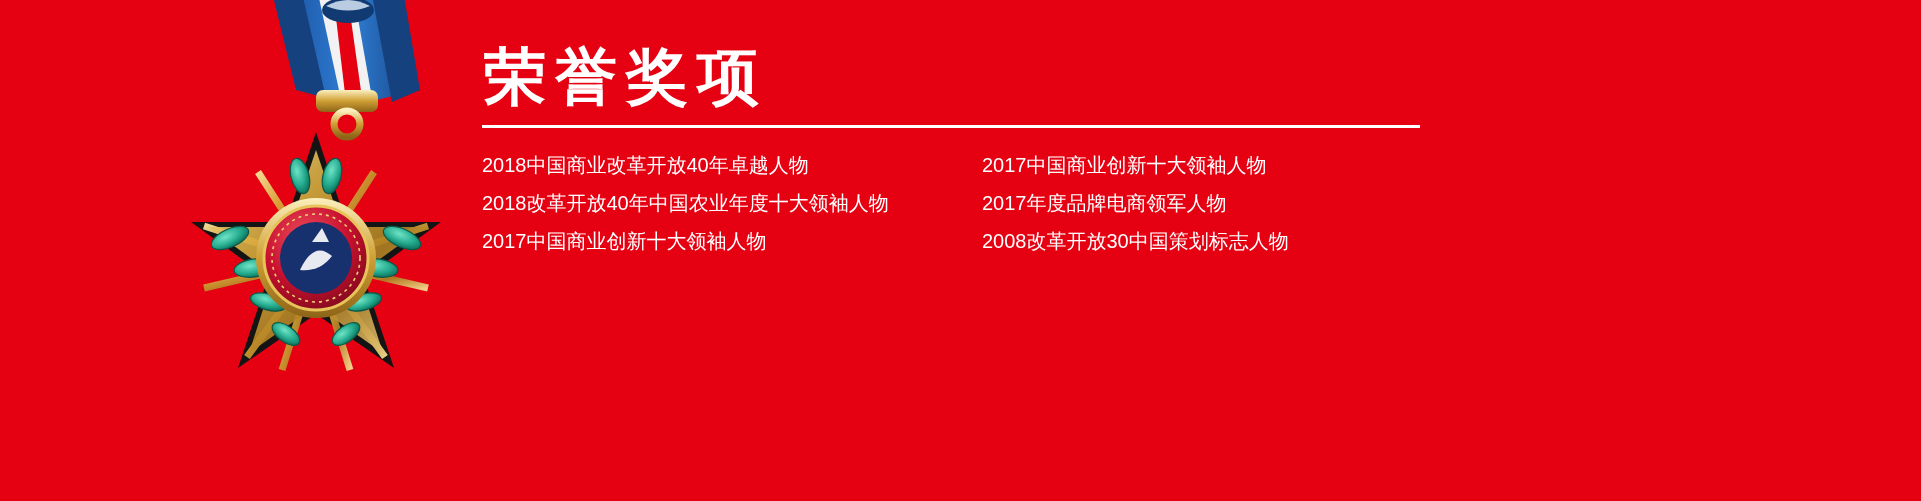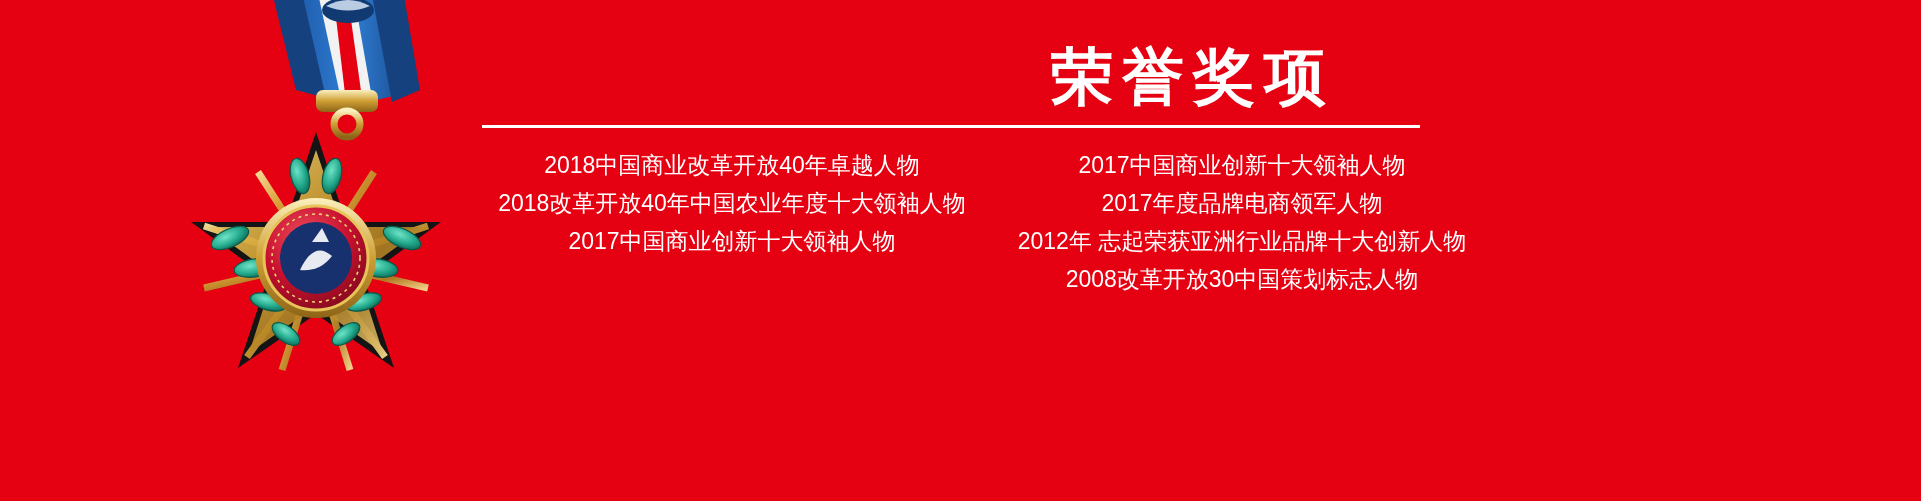--- a/index.html
+++ b/index.html
@@ -29,21 +29,20 @@
     width: 360px;
     height: 420px;
   }
 
   
   #content {
     position: absolute;
     left: 482px;
     top: 44px;
     width: 1420px;
-    text-align: center;
   }
 
   #page-title {
     font-size: 62px;
     font-weight: bold;
     color: #ffffff;
     letter-spacing: 9px;
     line-height: 1.05;
     margin: 0 0 0 2px;
     white-space: nowrap;
@@ -64,21 +63,21 @@
 
   .awards-column {
     display: flex;
     flex-direction: column;
   }
 
   #awards-column-left { width: 500px; }
   #awards-column-right { width: 520px; }
 
   .award-item {
-    font-size: 23px;
+    font-size: 20px;
     color: #ffffff;
     line-height: 38px;
     height: 38px;
     white-space: nowrap;
     letter-spacing: 0px;
     font-weight: normal;
   }
 </style>
 </head>
 <body>
@@ -185,19 +184,18 @@
 
       <div class="awards-column" id="awards-column-left">
         <div class="award-item">2018中国商业改革开放40年卓越人物</div>
         <div class="award-item">2018改革开放40年中国农业年度十大领袖人物</div>
         <div class="award-item">2017中国商业创新十大领袖人物</div>
       </div>
 
       <div class="awards-column" id="awards-column-right">
         <div class="award-item">2017中国商业创新十大领袖人物</div>
         <div class="award-item">2017年度品牌电商领军人物</div>
-        <div class="award-item">2012年  志起荣获亚洲行业品牌十大创新人物</div>
         <div class="award-item">2008改革开放30中国策划标志人物</div>
       </div>
 
     </div>
   </div>
 </div>
 
 </body></html>

